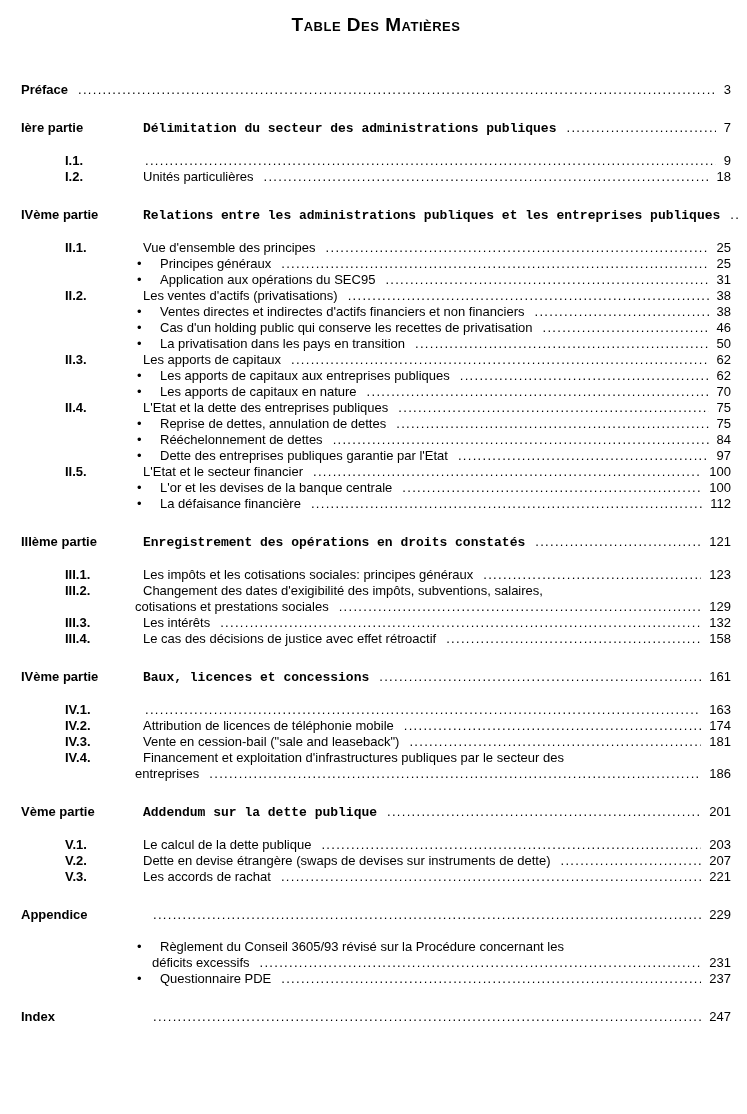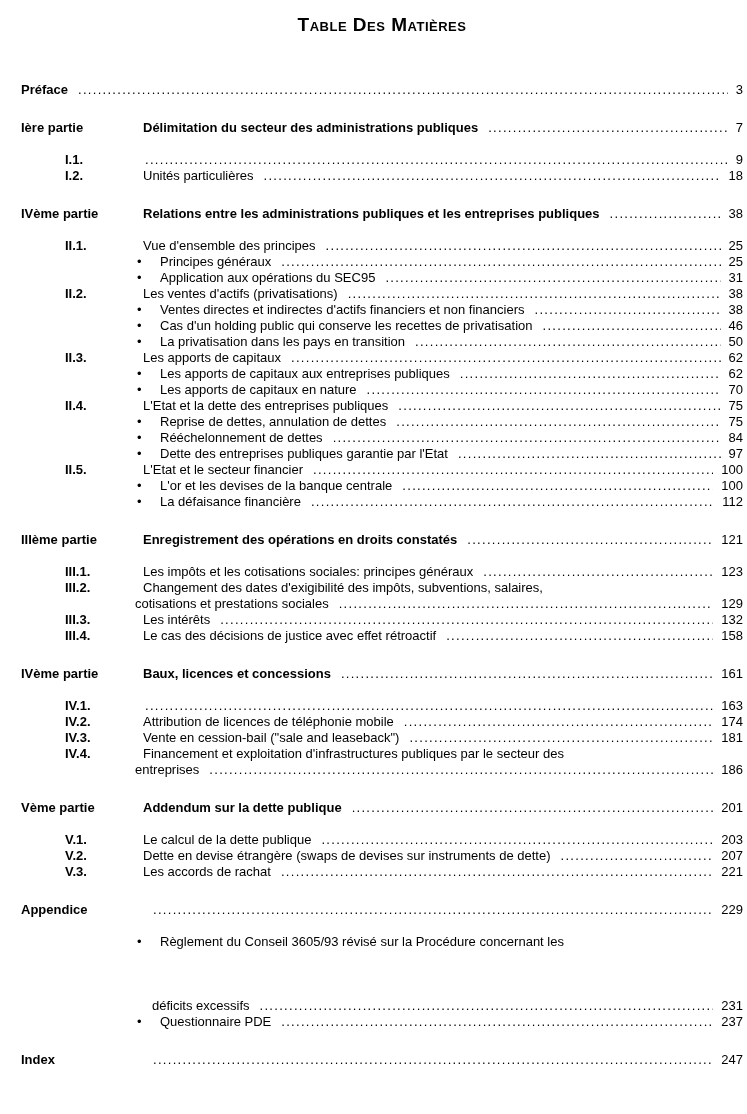--- a/index.html
+++ b/index.html
@@ -4,42 +4,42 @@
 <style>
   * { box-sizing: border-box; }
   html, body { margin: 0; padding: 0; }
   body {
     width: 747px; height: 1114px;
     background: #ffffff; color: #000000;
     font-family: "Liberation Sans", sans-serif;
     font-size: 13px;
     overflow: hidden;
   }
-  .page { padding: 12px 4px 0 21px; width: 747px; }
+  .page { padding: 12px 16px 0 21px; width: 747px; }
   .doc-title {
     margin: 2px 0 46px 0;
     text-align: center;
     font-size: 19px;
     font-weight: 700;
     font-variant: small-caps;
     letter-spacing: 0.5px;
   }
   .toc { width: 100%; }
   .entry { }
   .gap-large { margin-top: 22px; }
   .gap-medium { margin-top: 16px; }
   .row { display: flex; align-items: baseline; line-height: 16px; gap: 8px; }
   .lbl-inline { font-weight: 700; flex: 0 0 auto; white-space: nowrap; }
   .lbl-part { font-weight: 700; flex: 0 0 114px; white-space: nowrap; }
   .lbl-sub { font-weight: 700; flex: 0 0 70px; margin-left: 44px; white-space: nowrap; }
   .ttl { flex: 0 0 auto; white-space: nowrap; }
-  .ttl-bold { font-weight: 700; }
+  .ttl-bold { font-weight: 700; font-family: Liberation Mono, monospace; }
   .bullet-glyph { flex: 0 0 15px; margin-left: 116px; }
   .cont-row .ttl { margin-left: 114px; }
-  .cont-bullet .ttl { margin-left: 131px; margin-top: 48px; }
+  .cont-bullet .ttl { margin-left: 131px; }
   .leader { flex: 1 1 0; overflow: hidden; white-space: nowrap; min-width: 10px; margin-left: 2px; }
   .leader::after {
     content: "................................................................................................................................................................................................................";
     letter-spacing: 1.3px;
   }
   .pagenum { flex: 0 0 auto; white-space: nowrap; }
 </style>
 </head>
 <body>
 

